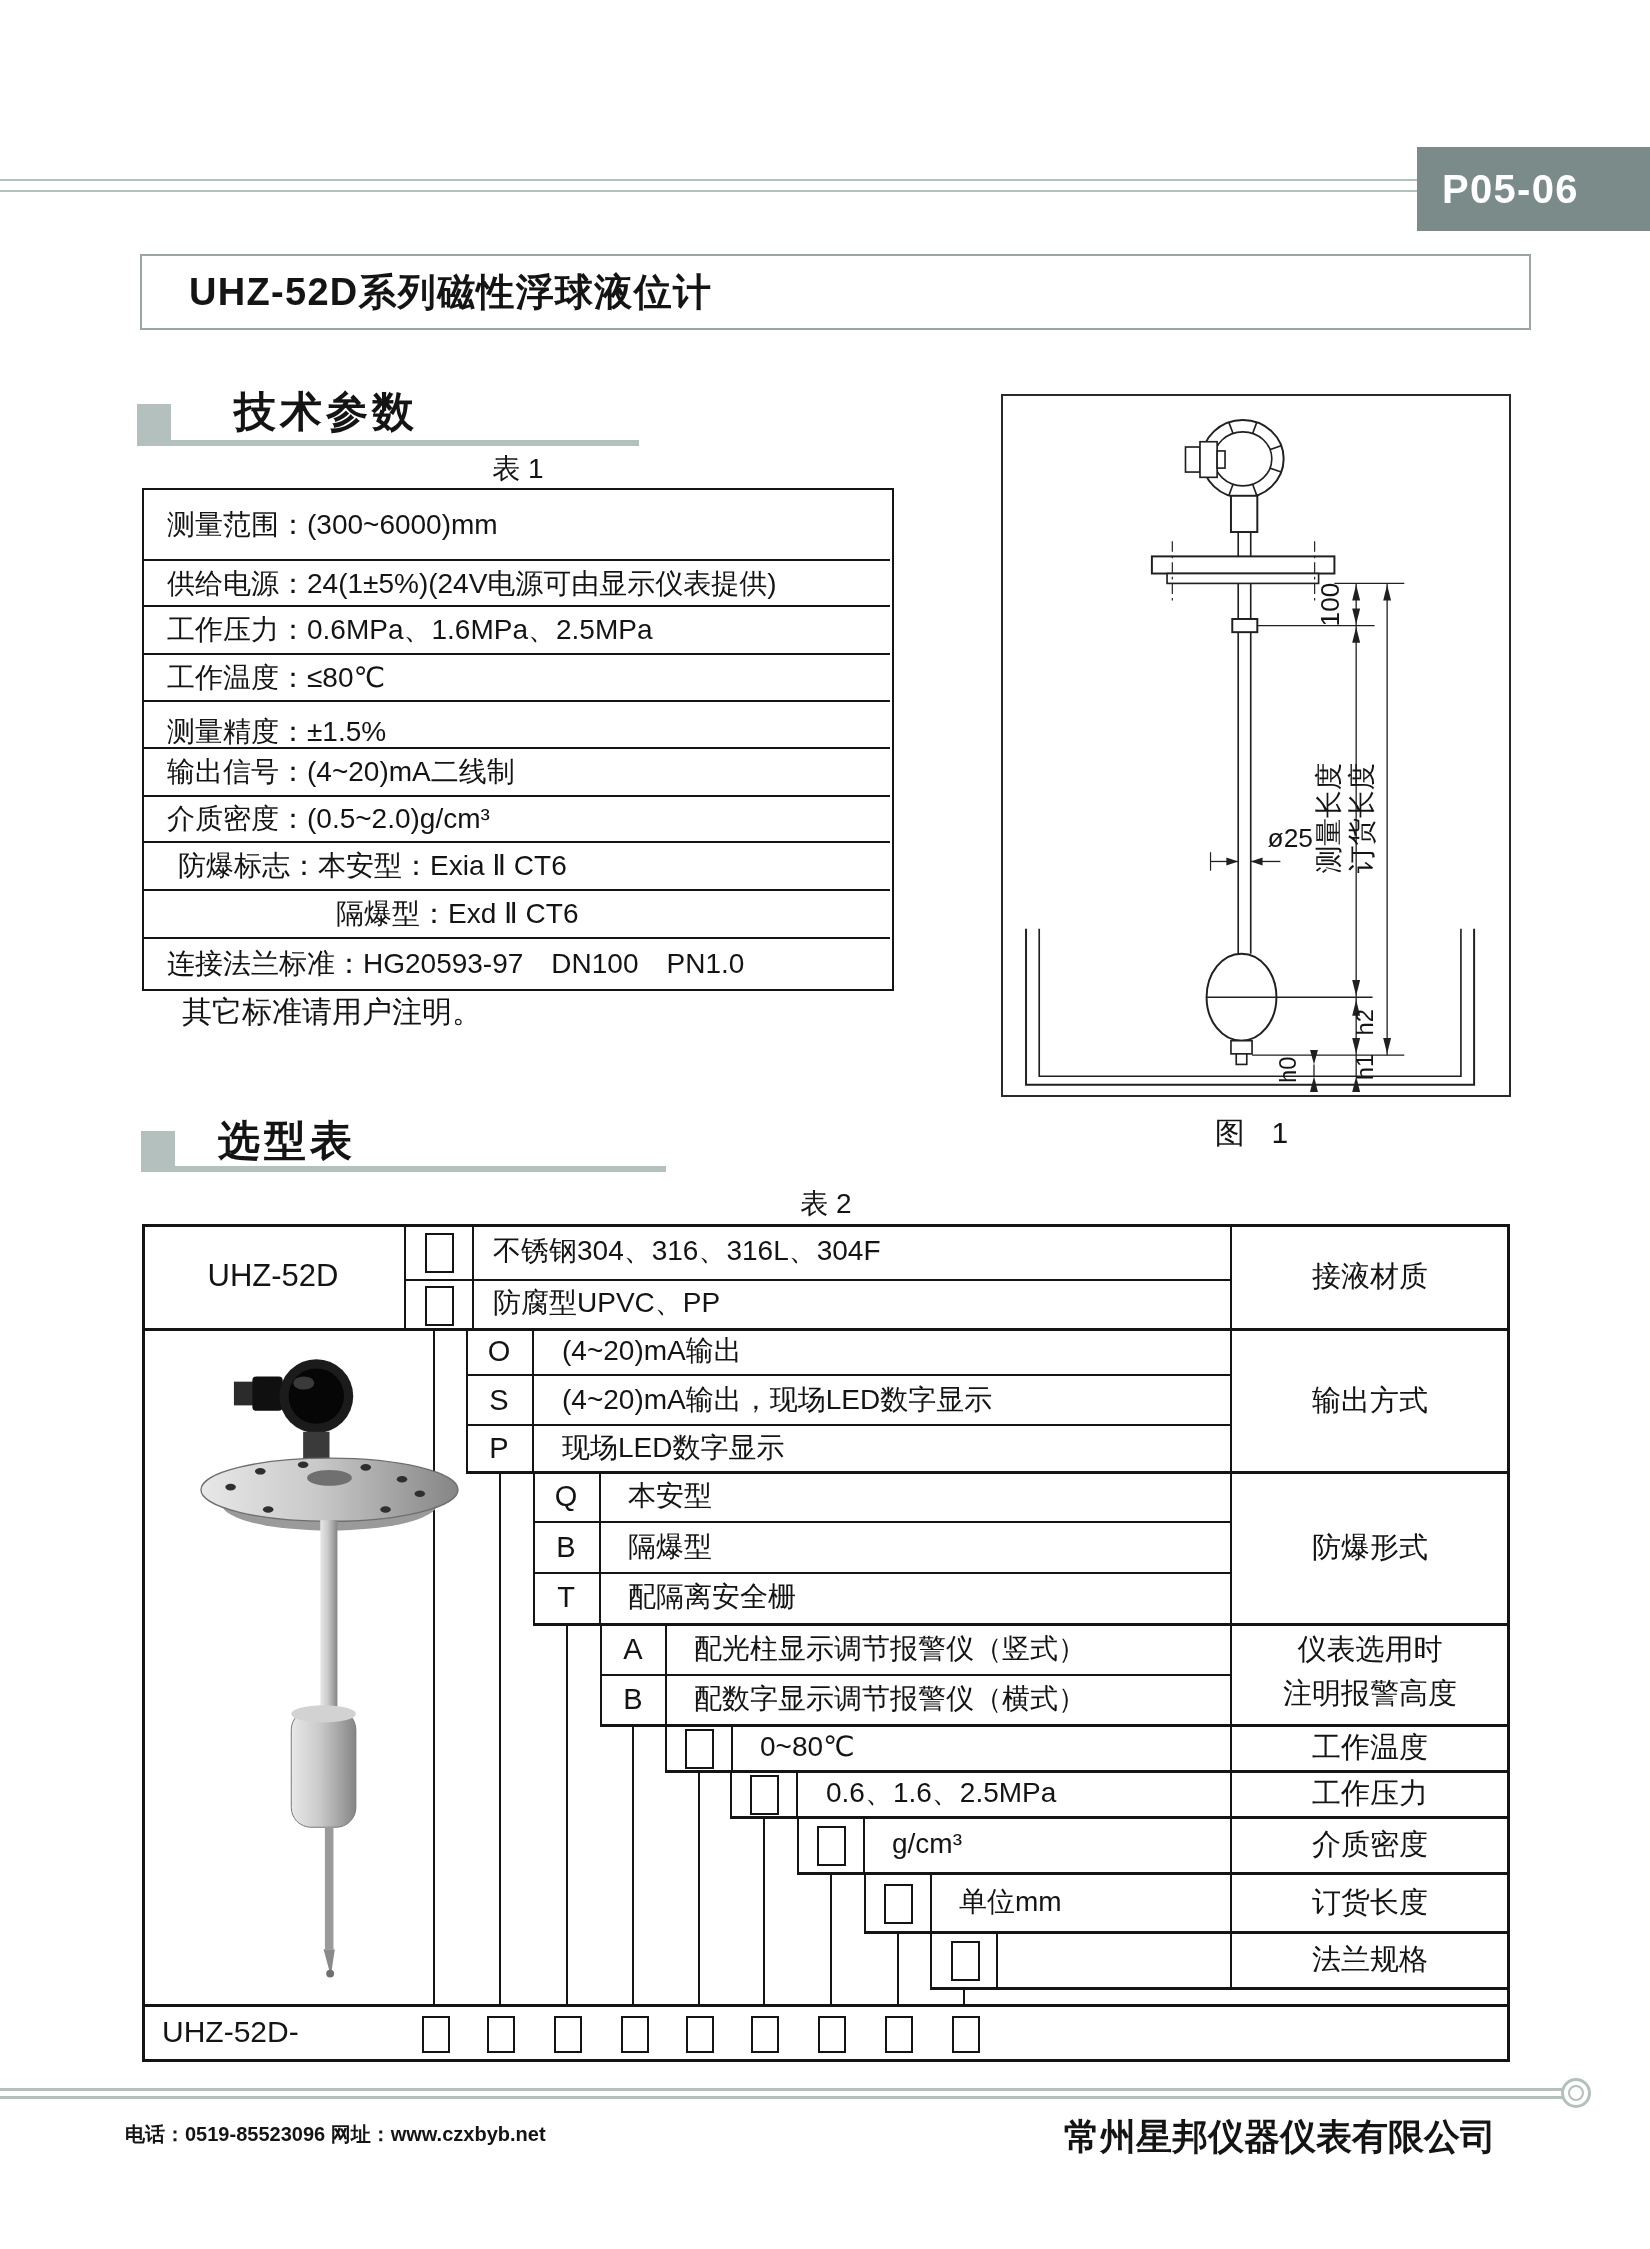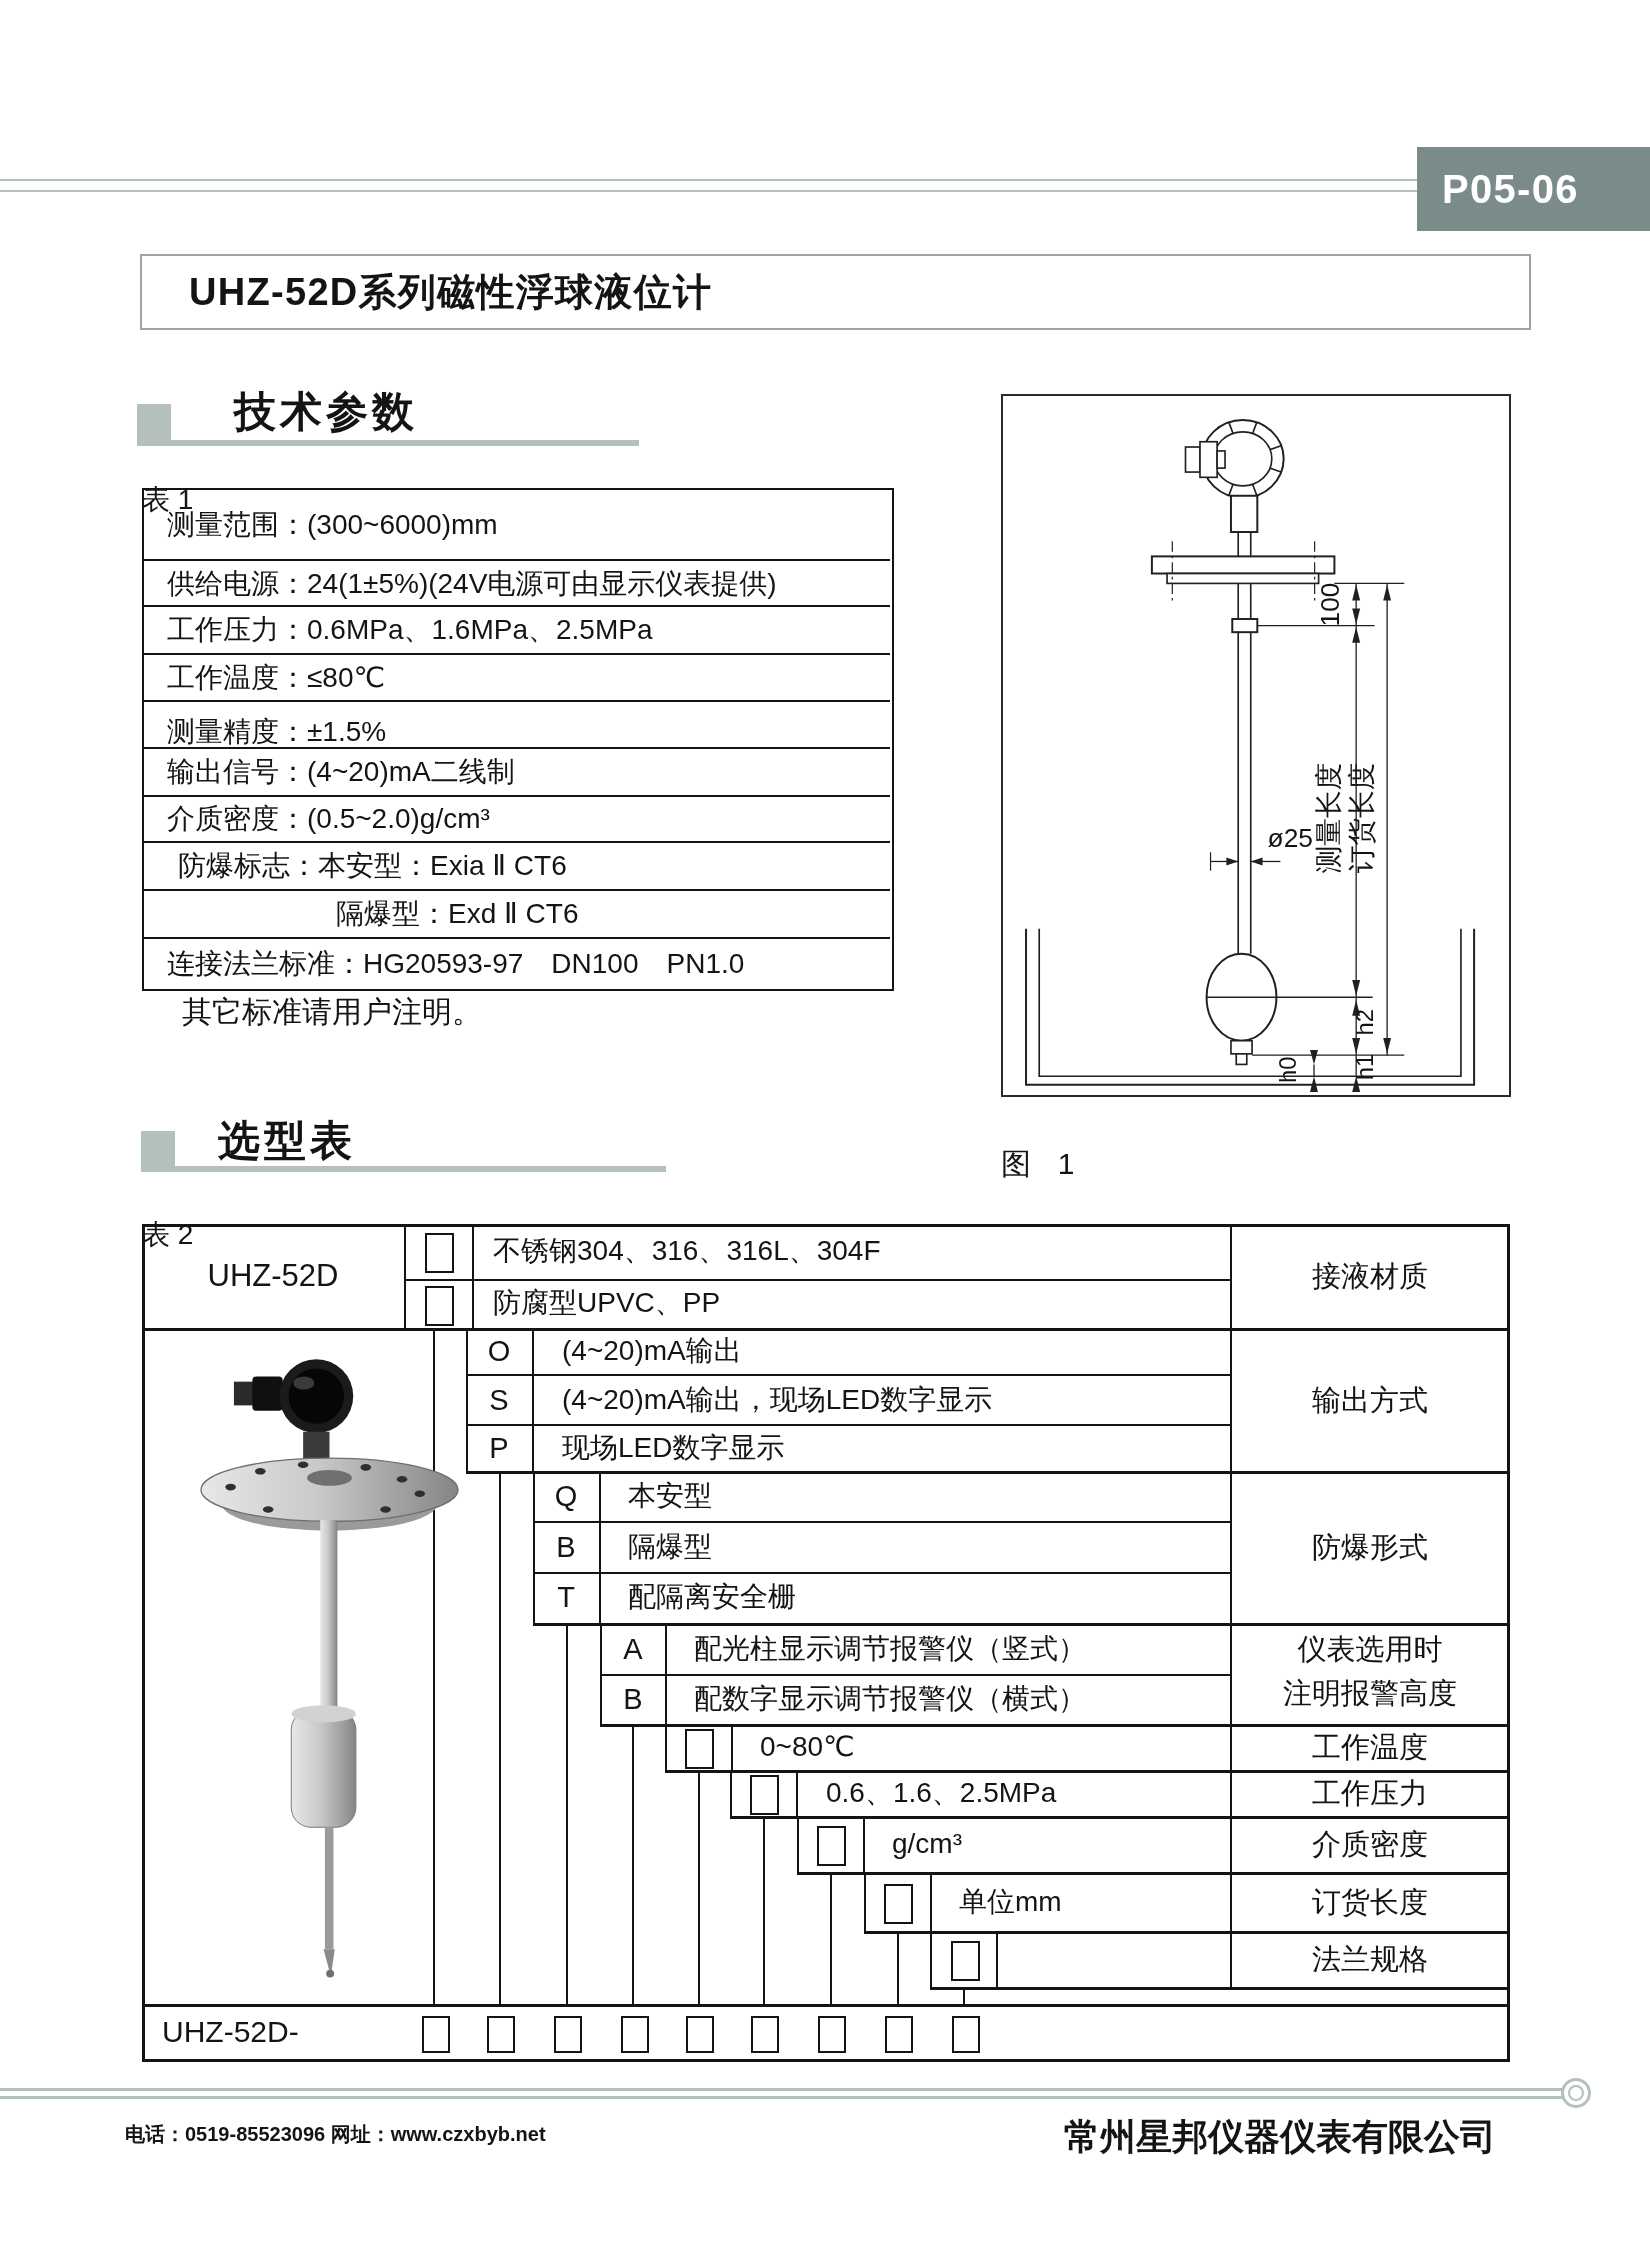--- a/index.html
+++ b/index.html
@@ -10,21 +10,21 @@
   .v{position:absolute;background:#141414;}
   .gray{background:#b3c0be;}
   .cb{position:absolute;border:2px solid #141414;background:#fff;}
   .code{position:absolute;width:66px;text-align:center;font-size:29px;}
   .desc{position:absolute;font-size:28px;white-space:nowrap;}
   .cat{position:absolute;left:1090px;width:276px;text-align:center;font-size:29px;white-space:nowrap;}
   .t1row{position:absolute;left:0;width:746px;font-size:28px;padding-left:23px;white-space:nowrap;
          box-sizing:border-box;display:flex;align-items:center;}
   .rowline{border-top:2px solid #141414;}
   .hdr{position:absolute;font-weight:bold;font-size:42px;letter-spacing:4px;white-space:nowrap;}
-  .capt{position:absolute;font-size:28px;margin-top:31px;}
+  .capt{position:absolute;font-size:28px;text-align:center;}
 </style>
 </head>
 <body>
 
 <div id="page">
 
   <div class="abs" style="left:0;top:179px;width:1417px;height:9.2px;border-top:2px solid #b3c0be;border-bottom:2px solid #b3c0be;"></div>
   <div class="abs" style="left:1417px;top:147px;width:234px;height:84px;background:#7b8b8a;">
     <span style="position:absolute;left:25px;top:0;line-height:84px;color:#ffffff;font-weight:bold;font-size:40px;letter-spacing:1.3px;">P05-06</span>
   </div>

